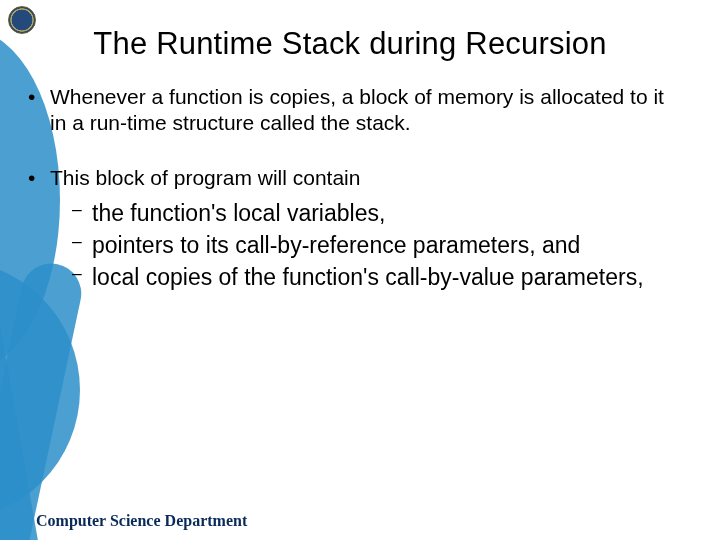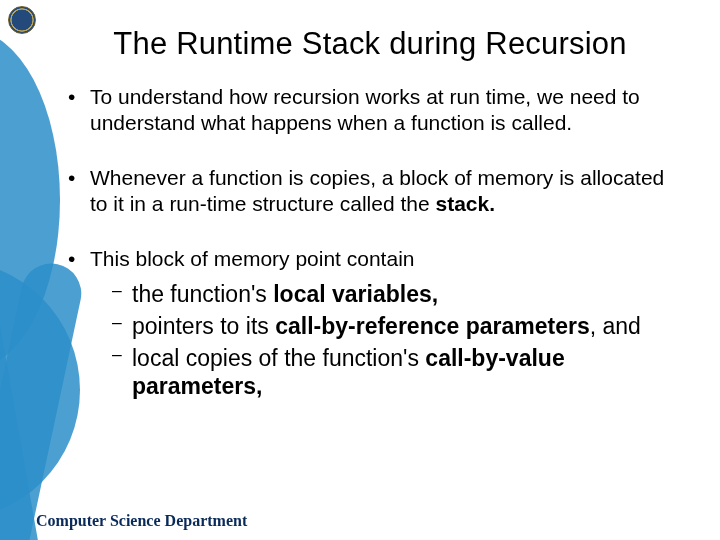--- a/index.html
+++ b/index.html
@@ -56,21 +56,21 @@
     border-radius: 50%;
     background: radial-gradient(circle at 50% 50%, #234a7a 0%, #234a7a 55%, #bba65a 58%, #bba65a 62%, #234a7a 65%);
     border: 1px solid #6a5a2a;
     z-index: 2;
   }
   .slide {
     position: relative;
     z-index: 1;
     width: 720px;
     height: 540px;
-    padding: 16px 36px 10px 56px;
+    padding: 16px 36px 10px 16px;
   }
   h1.title {
     font-size: 31px;
     font-weight: 400;
     color: #000;
     text-align: center;
     margin: 10px 0 22px 0;
     letter-spacing: 0.2px;
     font-family: Arial, Helvetica, sans-serif;
     white-space: nowrap;
@@ -109,21 +109,21 @@
     margin-bottom: 4px;
   }
   ul.sub > li::before {
     content: "–";
     position: absolute;
     left: 2px;
     top: 0;
     font-size: 17.5px;
     color: #000;
   }
-  .b { font-weight: 700; }
+  .b { font-weight: 400; }
   .footer {
     position: absolute;
     left: 36px;
     bottom: 10px;
     font-family: "Times New Roman", Times, serif;
     font-weight: 700;
     font-size: 16px;
     color: #0a2a5a;
     z-index: 2;
   }
@@ -138,27 +138,24 @@
   <div class="shape4"></div>
 </div>
 
 <div class="logo"></div>
 
 <div class="slide">
   <h1 class="title">The Runtime Stack during Recursion</h1>
 
   <ul class="top">
     <li>
-      <span>To understand how recursion works at run time, we need to understand what happens when a function is called.</span>
-    </li>
-    <li>
       <span> Whenever a function is copies, a block of memory is allocated to it in a run-time structure called the </span><span class="b">stack.</span>
     </li>
     <li>
-      <span> This block of memory point contain</span>
+      <span> This block of program will contain</span>
       <ul class="sub">
         <li>
           <span>the function's </span><span class="b">local variables,</span>
         </li>
         <li>
           <span>pointers to its </span><span class="b">call-by-reference parameters</span><span>, and</span>
         </li>
         <li>
           <span> local copies of the function's </span><span class="b">call-by-value parameters,</span>
         </li>

